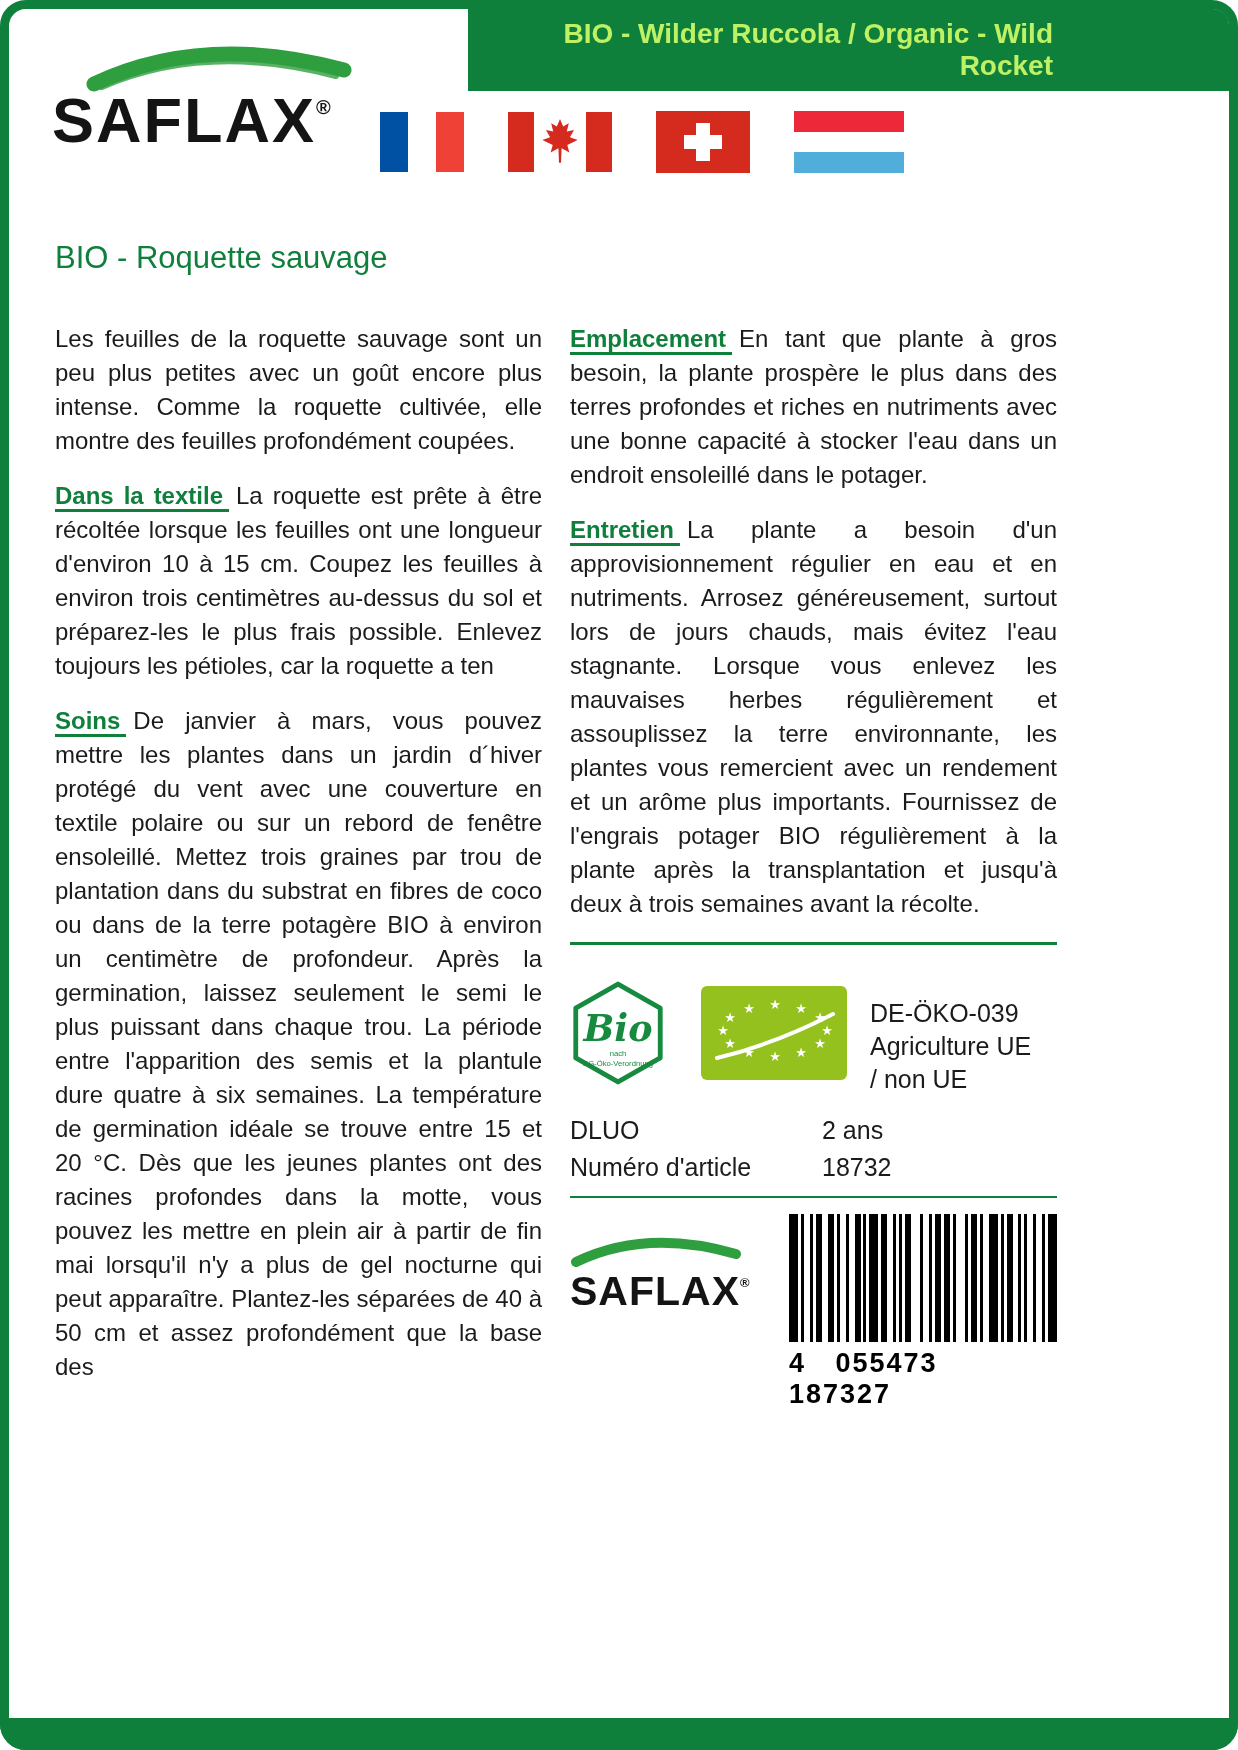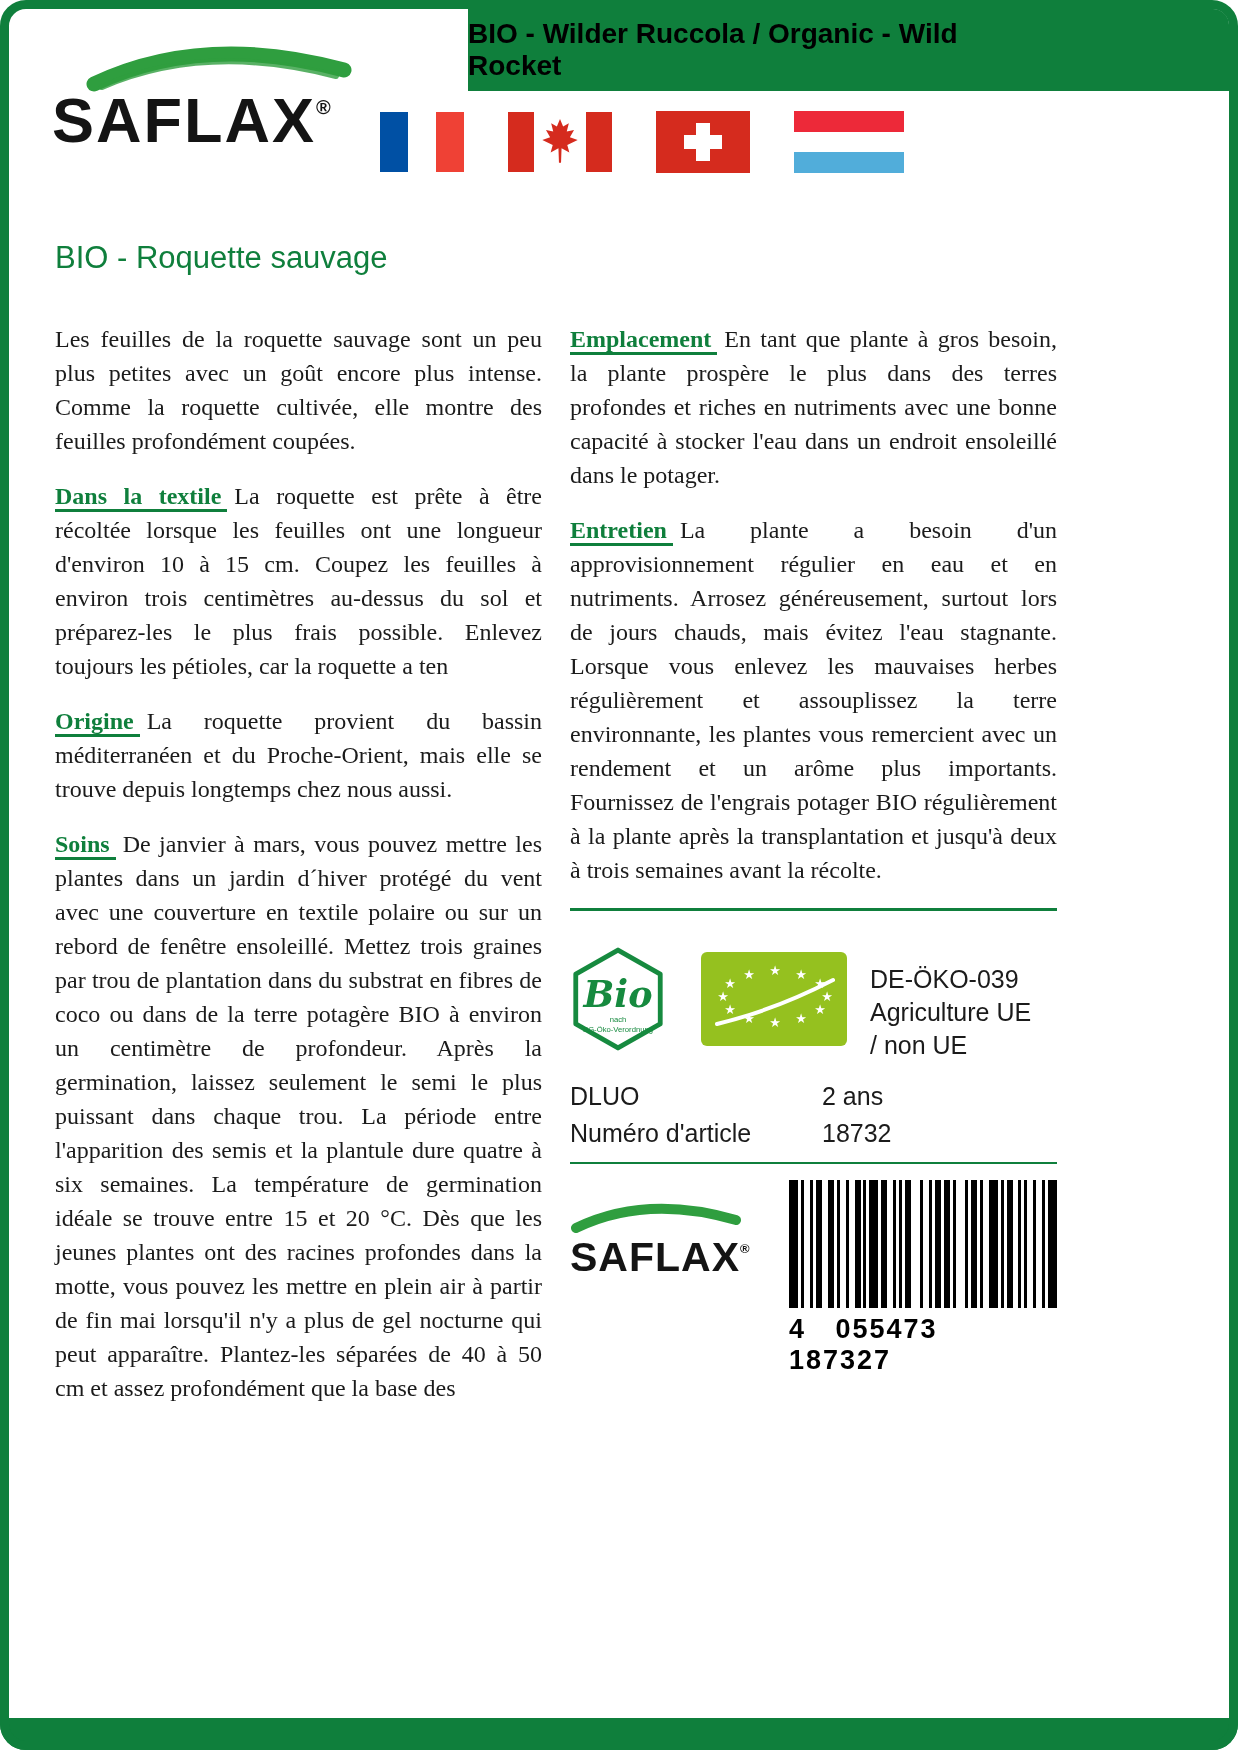--- a/index.html
+++ b/index.html
@@ -2,39 +2,39 @@
 <html><head>
 <meta charset="utf-8">
 <style>
   html,body{margin:0;padding:0;background:#fff;}
   .page{position:relative;width:1238px;height:1750px;background:#fff;
         font-family:"Liberation Sans",sans-serif;overflow:hidden;color:#1b1b1b;}
   .frame{position:absolute;inset:0;border:9px solid #0f7f3c;border-radius:26px;z-index:6;pointer-events:none;}
   .bottombar{position:absolute;left:0;right:0;bottom:0;height:32px;background:#0f7f3c;
         border-radius:0 0 26px 26px;z-index:5;}
   .topbar{position:absolute;left:468px;top:9px;right:9px;height:82px;background:#0f7f3c;
-        color:#000000;display:flex;align-items:center;justify-content:flex-end;
-        padding-right:176px;font-size:28px;font-weight:bold;border-top-right-radius:16px;box-sizing:border-box;}
+        color:#bef264;display:flex;align-items:center;justify-content:flex-end;
+        padding-right:176px;font-size:28px;font-weight:bold;border-top-right-radius:16px;box-sizing:border-box;text-align:right;}
   
   .logo{position:absolute;left:52px;top:40px;width:340px;}
   .logo svg.arc{display:block;margin-left:34px;}
   .logo-word{font-size:63px;font-weight:bold;letter-spacing:2px;color:#141414;margin-top:-8px;white-space:nowrap;}
   .logo-word .reg{font-size:20px;vertical-align:28px;font-weight:bold;}
   
   .flags{position:absolute;left:380px;top:110px;display:flex;align-items:center;gap:44px;height:64px;}
   .flags svg{display:block;}
   
   .title-left{position:absolute;left:55px;top:240px;font-size:31px;font-weight:normal;color:#0f7f3c;margin:0;}
   .title-right{position:absolute;left:570px;width:487px;top:286px;text-align:right;
         font-size:31px;font-weight:400;color:#0f7f3c;margin:0;}
   
   .col{position:absolute;width:487px;}
   .col-left{left:55px;top:322px;}
   .col-right{left:570px;top:322px;}
-  p.body{font-size:24px;line-height:34px;text-align:justify;margin:0 0 21px 0;font-family:Liberation Serif, serif;}
+  p.body{font-size:24px;line-height:34px;text-align:justify;margin:0 0 21px 0;}
   .shead{color:#0f7f3c;font-weight:bold;border-bottom:3px solid #0f7f3c;padding-right:6px;margin-right:7px;}
   
   .sep{height:3px;background:#0f7f3c;margin:4px 0 24px;}
   .sep2{height:2px;background:#0f7f3c;margin:10px 0 14px;}
   .logos{display:flex;align-items:center;margin-bottom:16px;}
   .bio-seal{width:96px;flex:none;}
   .eu-logo{width:148px;flex:none;margin-left:34px;}
   .cert{margin-left:22px;font-size:25px;line-height:33px;margin-top:28px;}
   .kv{display:flex;font-size:25px;line-height:37px;}
   .kv .k{width:252px;flex:none;}
@@ -87,21 +87,20 @@
       <rect x="0" y="21" width="110" height="20" fill="#ffffff"></rect>
       <rect x="0" y="41" width="110" height="21" fill="#51adda"></rect>
     </svg>
   </div>
 
   <h1 class="title-left">BIO - Roquette sauvage</h1>
 
   <div class="col col-left">
     <p class="body">Les feuilles de la roquette sauvage sont un peu plus petites avec un goût encore plus intense. Comme la roquette cultivée, elle montre des feuilles profondément coupées.</p>
     <p class="body"><span class="shead">Dans la textile</span><span>La roquette est prête à être récoltée lorsque les feuilles ont une longueur d'environ 10 à 15 cm. Coupez les feuilles à environ trois centimètres au-dessus du sol et préparez-les le plus frais possible. Enlevez toujours les pétioles, car la roquette a ten</span></p>
-    <p class="body"><span class="shead">Origine</span><span>La roquette provient du bassin méditerranéen et du Proche-Orient, mais elle se trouve depuis longtemps chez nous aussi.</span></p>
     <p class="body"><span class="shead">Soins</span><span>De janvier à mars, vous pouvez mettre les plantes dans un jardin d´hiver protégé du vent avec une couverture en textile polaire ou sur un rebord de fenêtre ensoleillé. Mettez trois graines par trou de plantation dans du substrat en fibres de coco ou dans de la terre potagère BIO à environ un centimètre de profondeur. Après la germination, laissez seulement le semi le plus puissant dans chaque trou. La période entre l'apparition des semis et la plantule dure quatre à six semaines. La température de germination idéale se trouve entre 15 et 20 °C. Dès que les jeunes plantes ont des racines profondes dans la motte, vous pouvez les mettre en plein air à partir de fin mai lorsqu'il n'y a plus de gel nocturne qui peut apparaître. Plantez-les séparées de 40 à 50 cm et assez profondément que la base des</span></p>
   </div>
 
   <div class="col col-right">
     <p class="body"><span class="shead">Emplacement</span><span>En tant que plante à gros besoin, la plante prospère le plus dans des terres profondes et riches en nutriments avec une bonne capacité à stocker l'eau dans un endroit ensoleillé dans le potager.</span></p>
     <p class="body"><span class="shead">Entretien</span><span>La plante a besoin d'un approvisionnement régulier en eau et en nutriments. Arrosez généreusement, surtout lors de jours chauds, mais évitez l'eau stagnante. Lorsque vous enlevez les mauvaises herbes régulièrement et assouplissez la terre environnante, les plantes vous remercient avec un rendement et un arôme plus importants. Fournissez de l'engrais potager BIO régulièrement à la plante après la transplantation et jusqu'à deux à trois semaines avant la récolte.</span></p>
 
     <div class="sep"></div>
 
     <div class="logos">

